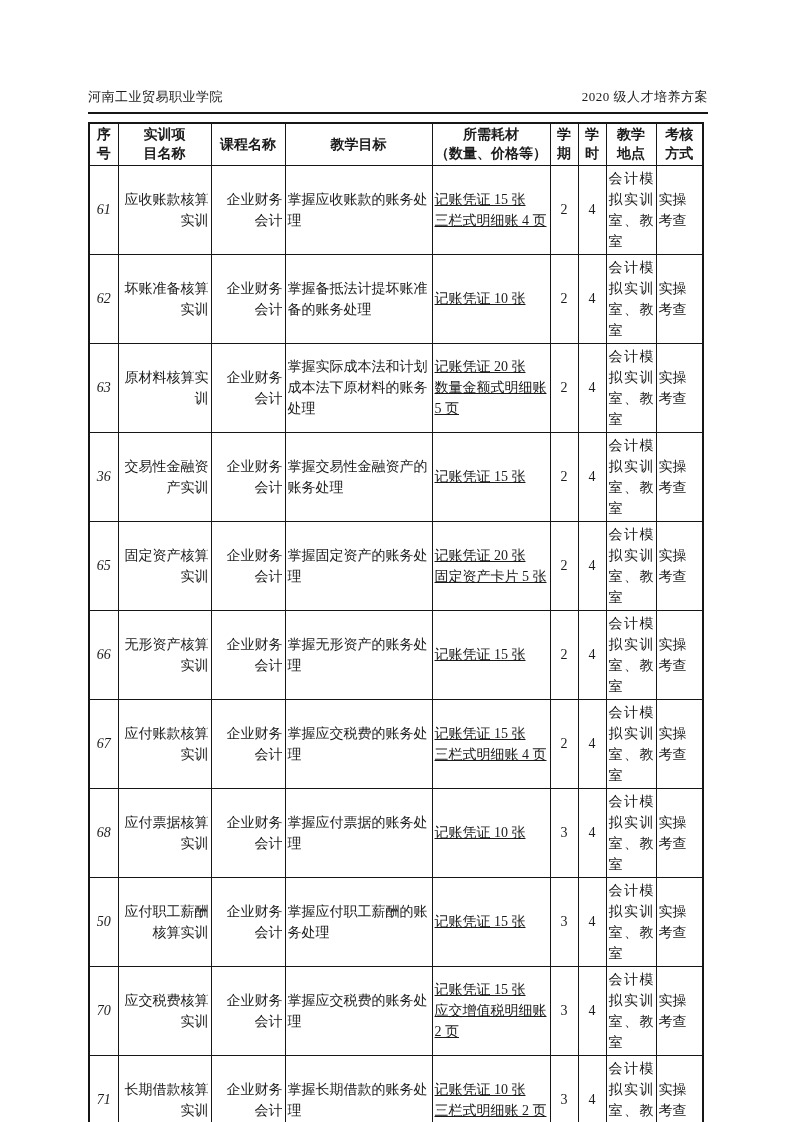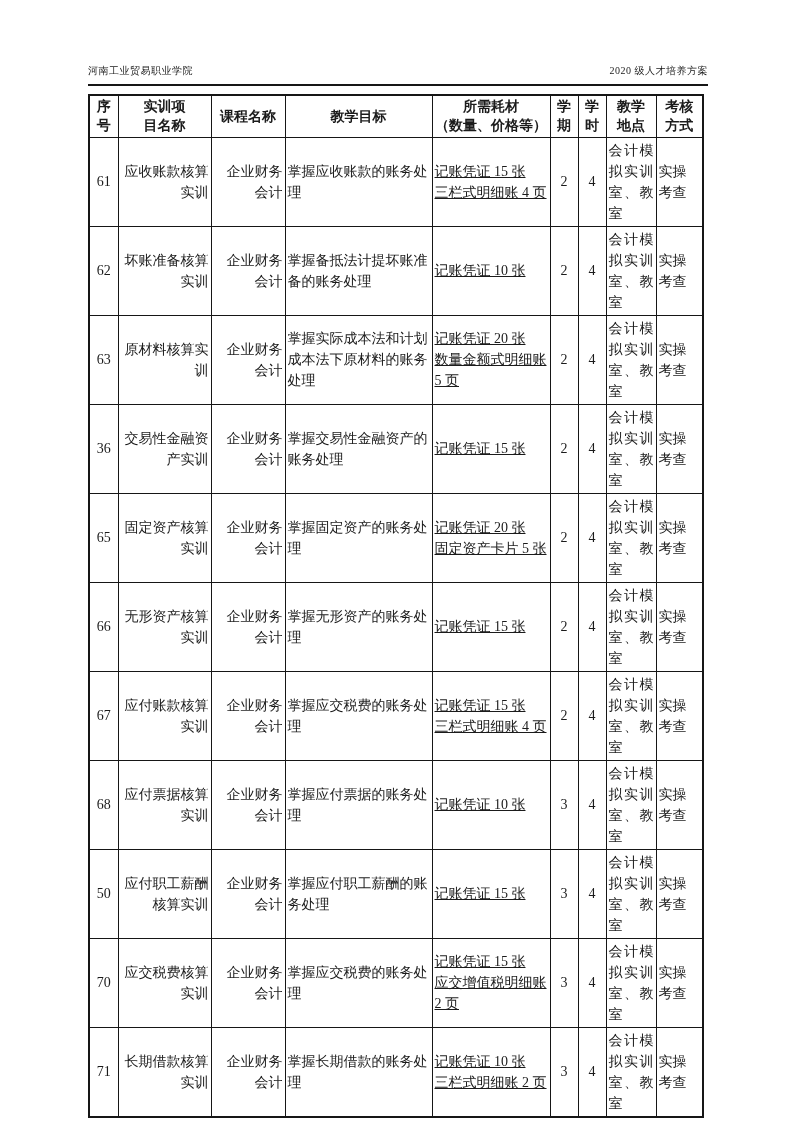--- a/index.html
+++ b/index.html
@@ -12,24 +12,24 @@
     color: #1b1b1b;
     overflow: hidden;
   }
   .page { position: absolute; left: 88px; top: 0; width: 620px; }
 
   
   .running-head {
     display: flex;
     justify-content: space-between;
     align-items: flex-end;
-    padding-top: 64px;
+    padding-top: 88px;
     padding-bottom: 6px;
     border-bottom: 2px solid #161616;
-    font-size: 10px;
+    font-size: 13px;
     letter-spacing: 0.5px;
   }
 
   
   table.plan {
     margin-top: 8px;
     border-collapse: collapse;
     table-layout: fixed;
     width: 614px;
     border: 2px solid #161616;
@@ -48,21 +48,21 @@
     white-space: pre-line;
     padding: 1px;
   }
   .plan tbody td {
     height: 80px;
     font-size: 14px;
     line-height: 21px;
     vertical-align: middle;
     padding: 2px 2px;
   }
-  td.c-index   { text-align: center; }
+  td.c-index   { text-align: center; font-style: italic; }
   td.c-project { text-align: right; }
   td.c-course  { text-align: right; }
   td.c-objective { text-align: left; }
   td.c-materials { text-align: left; white-space: pre-line; line-height: 21px; text-decoration: underline; }
   td.c-semester { text-align: center; }
   td.c-hours   { text-align: center; vertical-align: top; padding-top: 3px; }
   td.c-location { text-align: justify; text-justify: inter-character; vertical-align: top; line-height: 18px; padding-top: 3px; margin-left: 6px; }
   td.c-assessment { text-align: left; line-height: 20px; }
 </style>
 </head>

